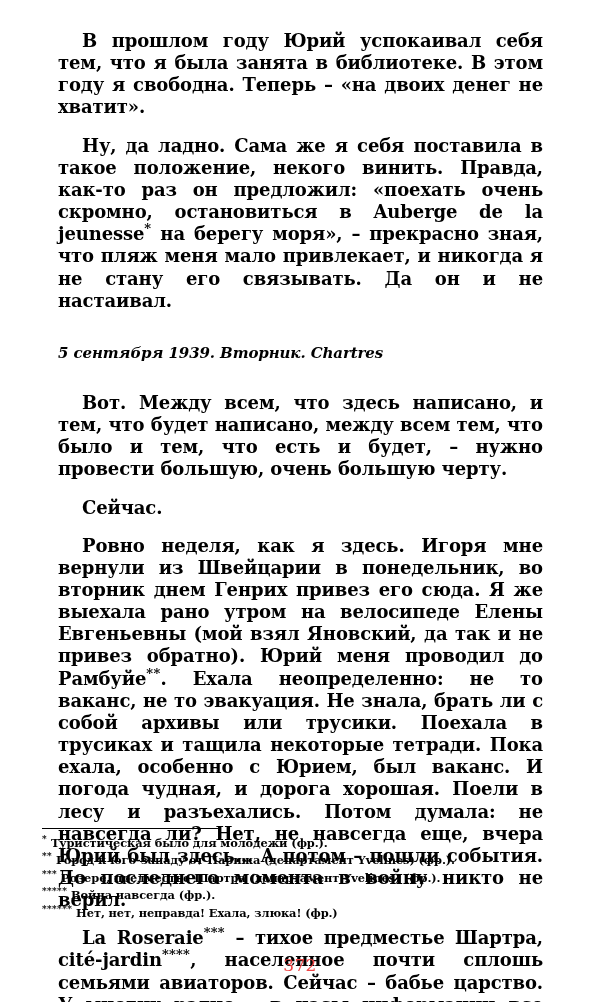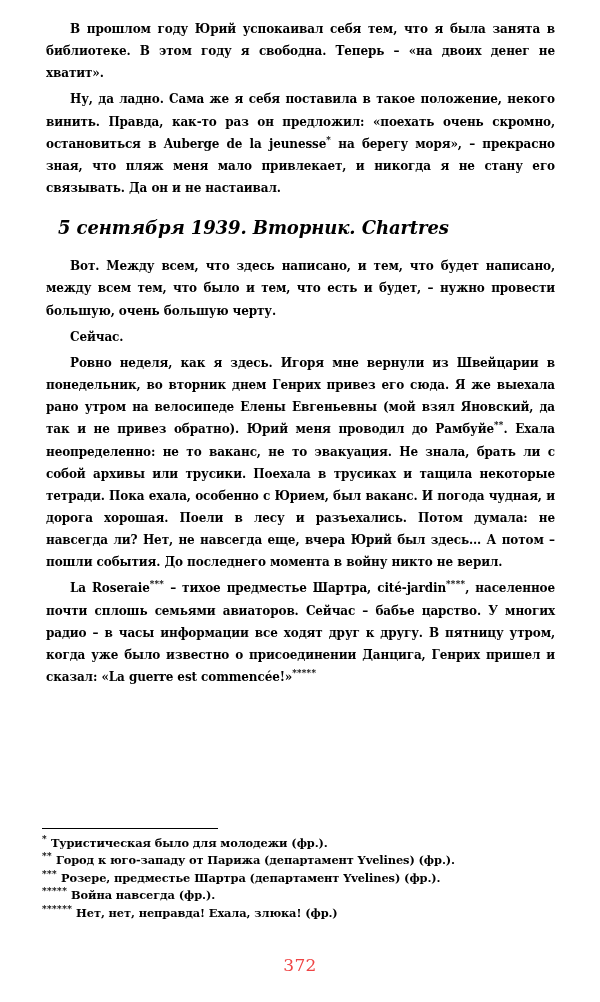--- a/index.html
+++ b/index.html
@@ -27,37 +27,37 @@
     position: absolute;
     left: 42px;
     top: 14px;
     width: 517px;
   }
 
   
   .para {
     font-family: "DejaVu Serif", "Liberation Serif", serif;
     font-weight: 700;
-    font-size: 12px;
+    font-size: 18px;
     line-height: 22.15px;
     text-align: justify;
     text-align-last: left;
-    margin: 4px;
+    margin: 16px;
     letter-spacing: -0.12px;
     word-spacing: 0.1px;
     text-indent: 24px;
     -webkit-font-smoothing: none;
   }
 
   
   .date-heading {
     font-family: "DejaVu Serif", "Liberation Serif", serif;
     font-weight: 700;
     font-style: italic;
-    font-size: 18px;
+    font-size: 15px;
     line-height: 22px;
     margin: 0;
     padding: 14px 0 12px 16px;
     letter-spacing: -0.1px;
   }
 
   
   .sup {
     font-size: 0.72em;
     vertical-align: super;

